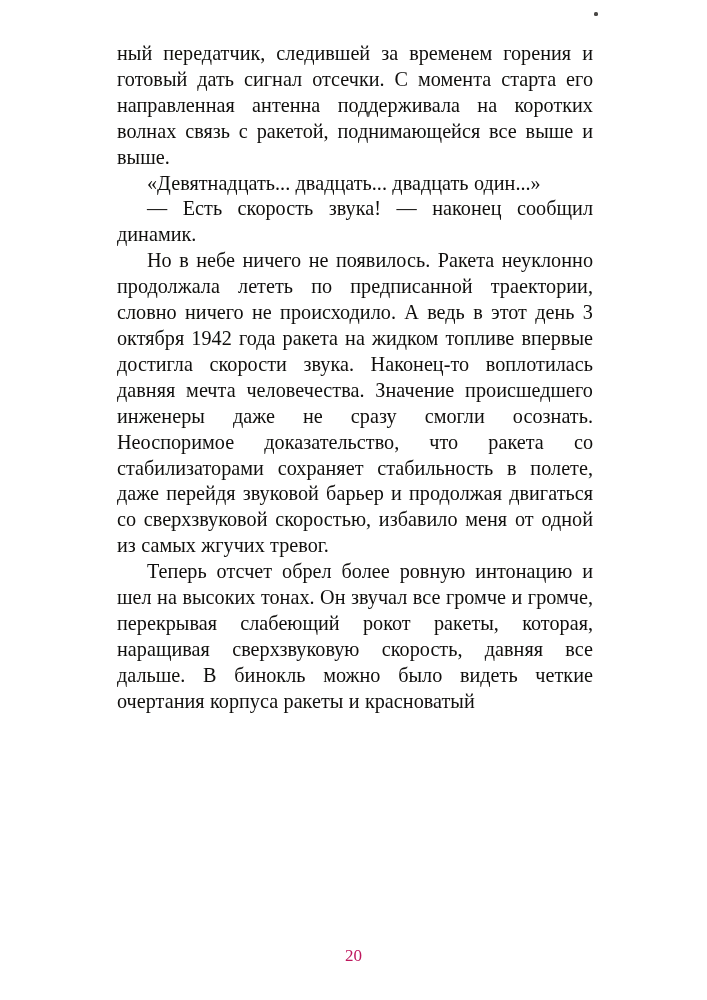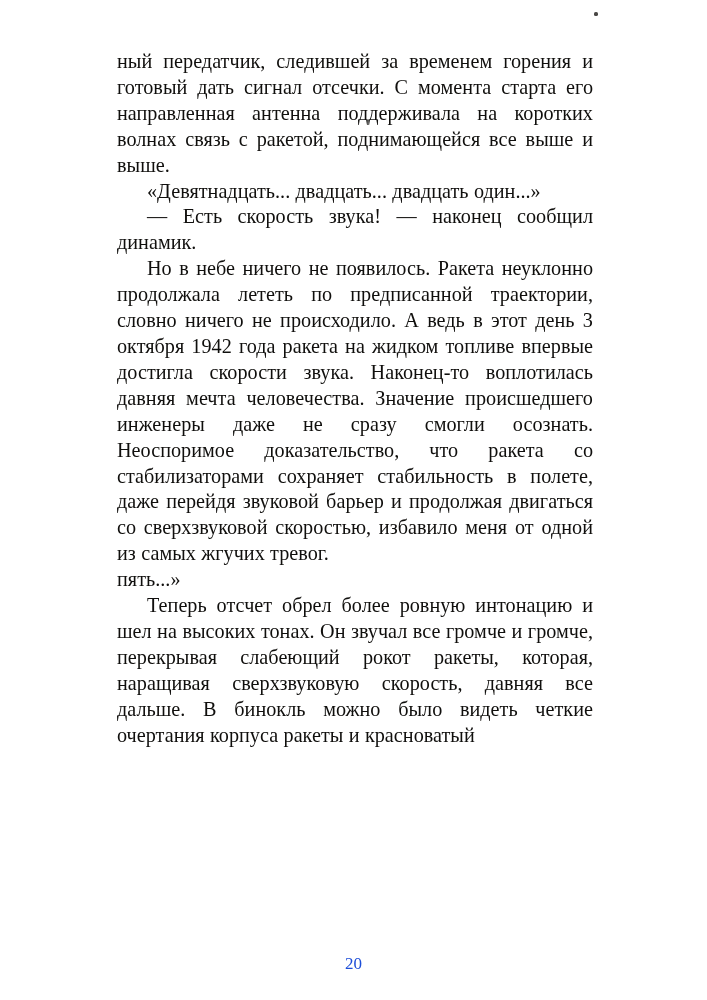--- a/index.html
+++ b/index.html
@@ -79,42 +79,40 @@
 
   
   #folio {
     position: absolute;
     left: 0;
     right: 0;
     top: 946px;
     text-align: center;
     font-size: 17px;
     line-height: 20px;
-    color: #1d4ed8;
+    color: #be185d;
   }
 
   
   #text-column, #folio {
     text-rendering: optimizeLegibility;
-    margin-top: 8px;
     -webkit-font-smoothing: antialiased;
   }
 </style>
 </head>
 <body>
 
 <div id="page-sheet">
 
   <div class="speck" id="speck-top"></div>
   <div class="speck" id="speck-mid"></div>
 
   <div id="text-column">
     <p class="para noindent">ный передатчик, следившей за временем горения и готовый дать сигнал отсечки. С момента старта его направленная антенна поддерживала на коротких волнах связь с ракетой, поднимающейся все выше и выше.</p>
     <p class="para indent">«Девятнадцать... двадцать... двадцать один...»</p>
     <p class="para indent">— Есть скорость звука! — наконец сообщил динамик.</p>
     <p class="para indent">Но в небе ничего не появилось. Ракета неуклонно продолжала лететь по предписанной траектории, словно ничего не происходило. А ведь в этот день 3 октября 1942 года ракета на жидком топливе впервые достигла скорости звука. Наконец-то воплотилась давняя мечта человечества. Значение происшедшего инженеры даже не сразу смогли осознать. Неоспоримое доказательство, что ракета со стабилизаторами сохраняет стабильность в полете, даже перейдя звуковой барьер и продолжая двигаться со сверхзвуковой скоростью, избавило меня от одной из самых жгучих тревог.</p>
-    <p class="para noindent">пять...»</p>
     <p class="para indent">Теперь отсчет обрел более ровную интонацию и шел на высоких тонах. Он звучал все громче и громче, перекрывая слабеющий рокот ракеты, которая, наращивая сверхзвуковую скорость, давняя все дальше. В бинокль можно было видеть четкие очертания корпуса ракеты и красноватый</p>
   </div>
 
   <div id="folio">20</div>
 
 </div>
 
 </body></html>

